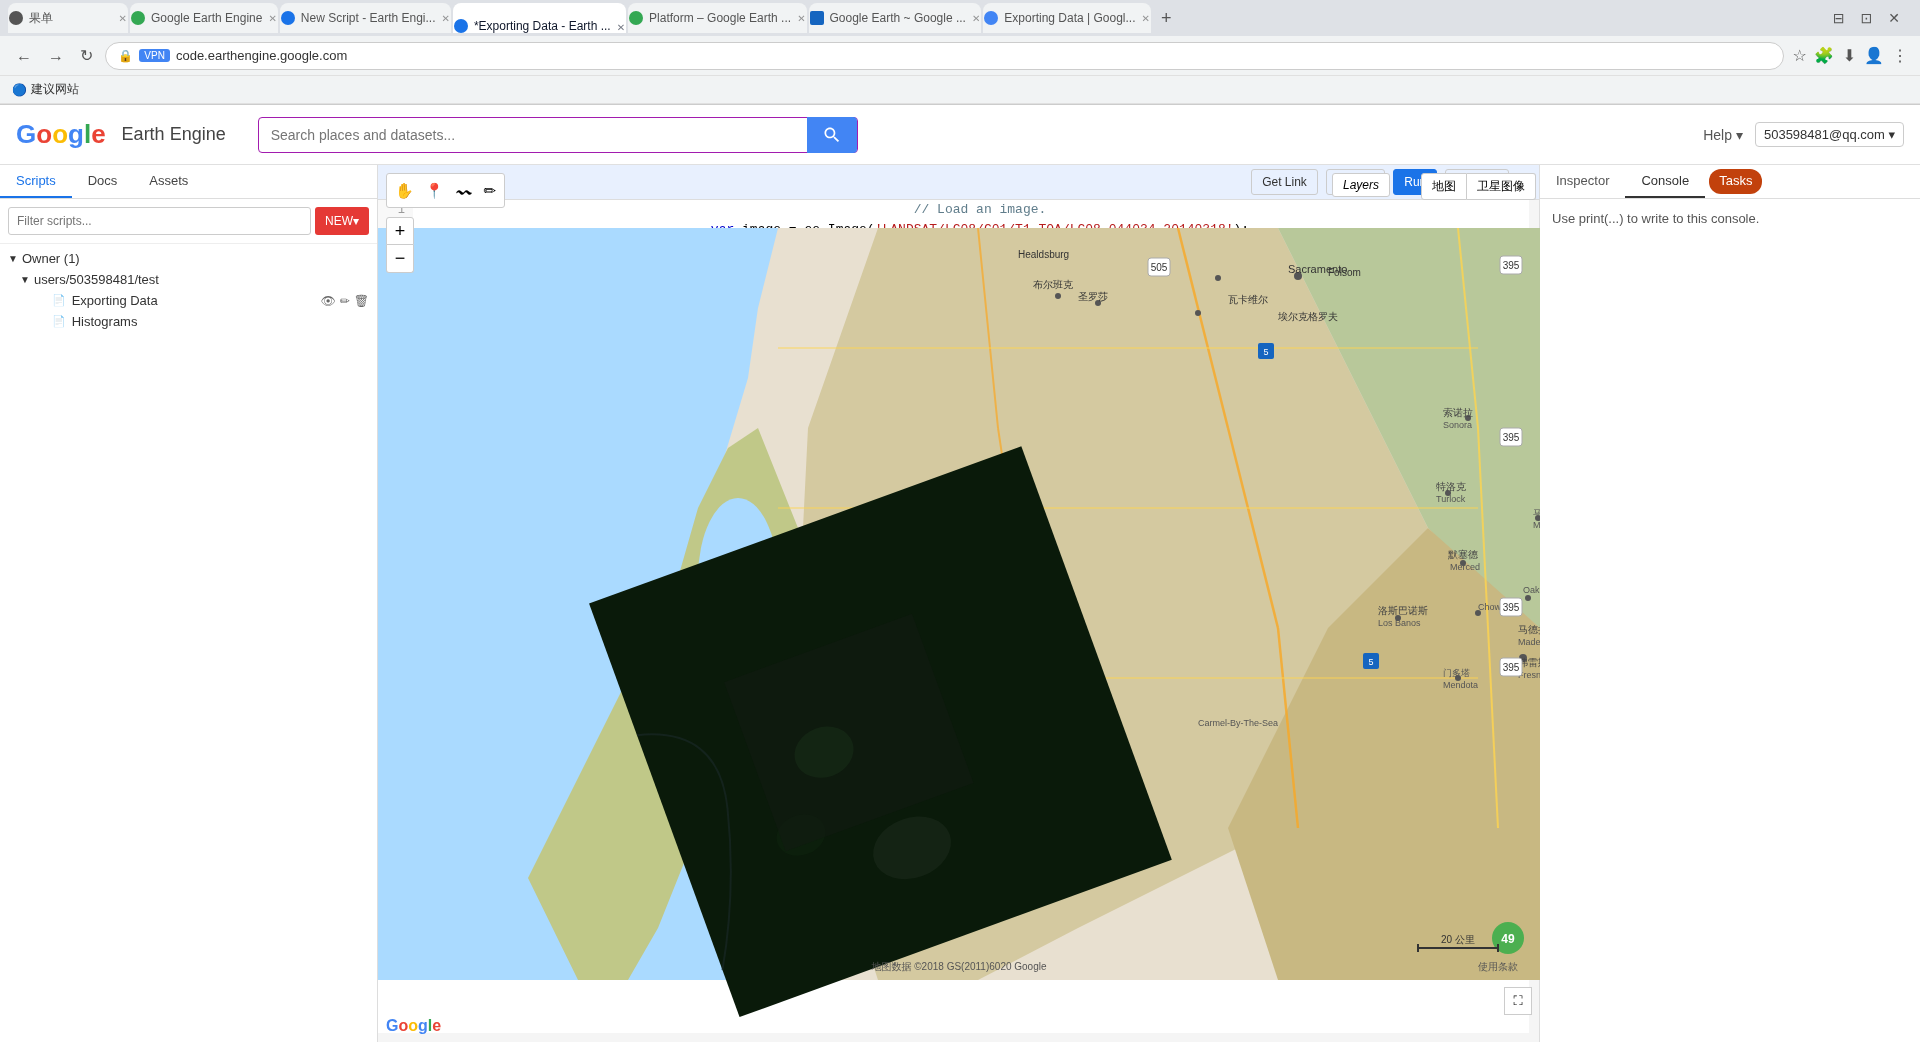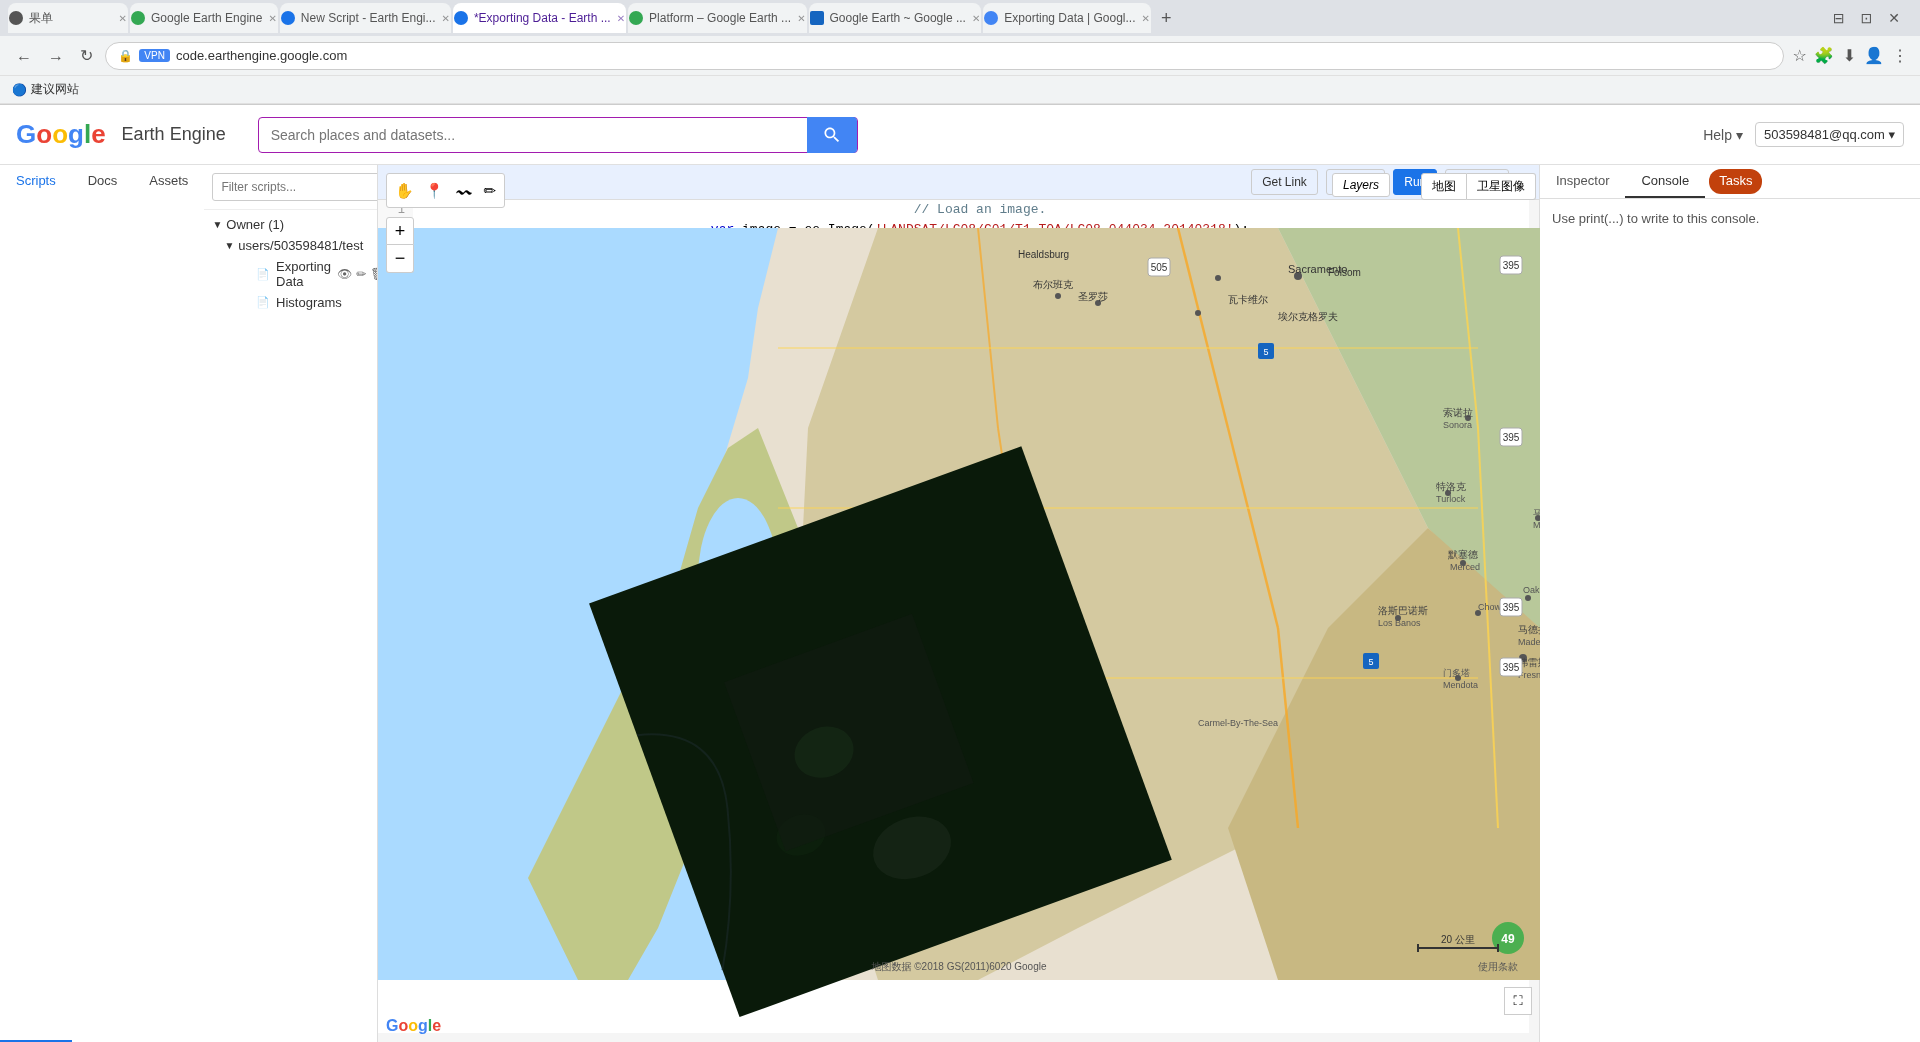--- a/index.html
+++ b/index.html
@@ -2,21 +2,21 @@
 <html><head>
   <meta charset="utf-8">
   <style>
     * { margin: 0; padding: 0; box-sizing: border-box; }
     body { font-family: Arial, sans-serif; font-size: 13px; background: #fff; overflow: hidden; width: 1920px; height: 1042px; }
 
     
     .browser-chrome { background: #f1f3f4; border-bottom: 1px solid #ccc; }
     .tab-bar { display: flex; align-items: center; height: 36px; background: #dee1e6; padding: 0 8px; gap: 2px; }
     .tab { display: flex; align-items: center; height: 30px; padding: 0 1px; border-radius: 8px 8px 0 0; font-size: 12px; background: #f1f3f4; color: #555; gap: 6px; min-width: 120px; max-width: 200px; cursor: pointer; position: relative; }
-    .tab.active { background: #fff; color: #4c1d95; }
+    .tab.active { background: #fff; color: #0f172a; align-items: flex-end; }
     .tab-close { font-size: 10px; margin-left: auto; opacity: 0.6; }
     .tab-icon { width: 14px; height: 14px; border-radius: 50%; display: inline-block; flex-shrink: 0; }
     .tab-label { overflow: hidden; text-overflow: ellipsis; white-space: nowrap; flex: 1; font-size: 12px; }
     .tab-add { background: none; border: none; font-size: 18px; color: #555; cursor: pointer; padding: 0 8px; }
     .browser-controls { display: flex; align-items: center; height: 40px; padding: 0 12px; gap: 8px; background: #f1f3f4; border-bottom: 1px solid #e0e0e0; }
     .nav-btn { background: none; border: none; font-size: 16px; color: #555; cursor: pointer; padding: 4px; border-radius: 4px; }
     .address-bar { flex: 1; height: 28px; border: 1px solid #ccc; border-radius: 14px; padding: 0 12px; font-size: 13px; background: #fff; display: flex; align-items: center; gap: 6px; }
     .address-text { font-size: 13px; color: #333; }
     .vpn-badge { background: #4285f4; color: white; font-size: 10px; padding: 1px 5px; border-radius: 3px; }
     .security-icon { font-size: 12px; color: #188038; }
@@ -37,21 +37,21 @@
     .search-input { border: none; outline: none; padding: 0 12px; font-size: 14px; flex: 1; }
     .search-btn { background: #4285f4; border: none; height: 36px; width: 50px; cursor: pointer; border-radius: 0 4px 4px 0; display: flex; align-items: center; justify-content: center; }
     .header-right { margin-left: auto; display: flex; align-items: center; gap: 12px; }
     .help-btn { background: none; border: none; cursor: pointer; color: #555; font-size: 14px; }
     .user-btn { background: none; border: none; cursor: pointer; color: #333; font-size: 13px; padding: 4px 8px; border-radius: 4px; border: 1px solid #ccc; }
 
     
     .app-body { display: flex; flex: 1; overflow: hidden; }
 
     
-    .left-panel { width: 378px; flex-shrink: 0; border-right: 1px solid #ddd; display: flex; flex-direction: row; background: #fff; }
+    .left-panel { width: 378px; flex-shrink: 0; border-right: 1px solid #ddd; display: flex; flex-direction: column; background: #fff; }
     .panel-tabs { display: flex; background: #fff; border-bottom: 1px solid #ddd; }
     .panel-tab { padding: 8px 16px; font-size: 13px; cursor: pointer; color: #444; border-bottom: 2px solid transparent; }
     .panel-tab.active { color: #1a73e8; border-bottom: 2px solid #1a73e8; font-weight: 500; }
     .panel-content { flex: 1; overflow-y: auto; }
     .filter-row { display: flex; align-items: center; padding: 8px; gap: 4px; border-bottom: 1px solid #eee; }
     .filter-input { flex: 1; height: 28px; border: 1px solid #ccc; border-radius: 3px; padding: 0 8px; font-size: 12px; }
     .new-btn { background: #e53935; color: white; border: none; border-radius: 3px; height: 28px; padding: 0 10px; cursor: pointer; font-size: 12px; display: flex; align-items: center; gap: 0; }
     .tree-section { padding: 4px 0; }
     .tree-item { display: flex; align-items: center; padding: 3px 8px; cursor: pointer; font-size: 13px; color: #333; }
     .tree-arrow { margin-right: 4px; font-size: 10px; }

